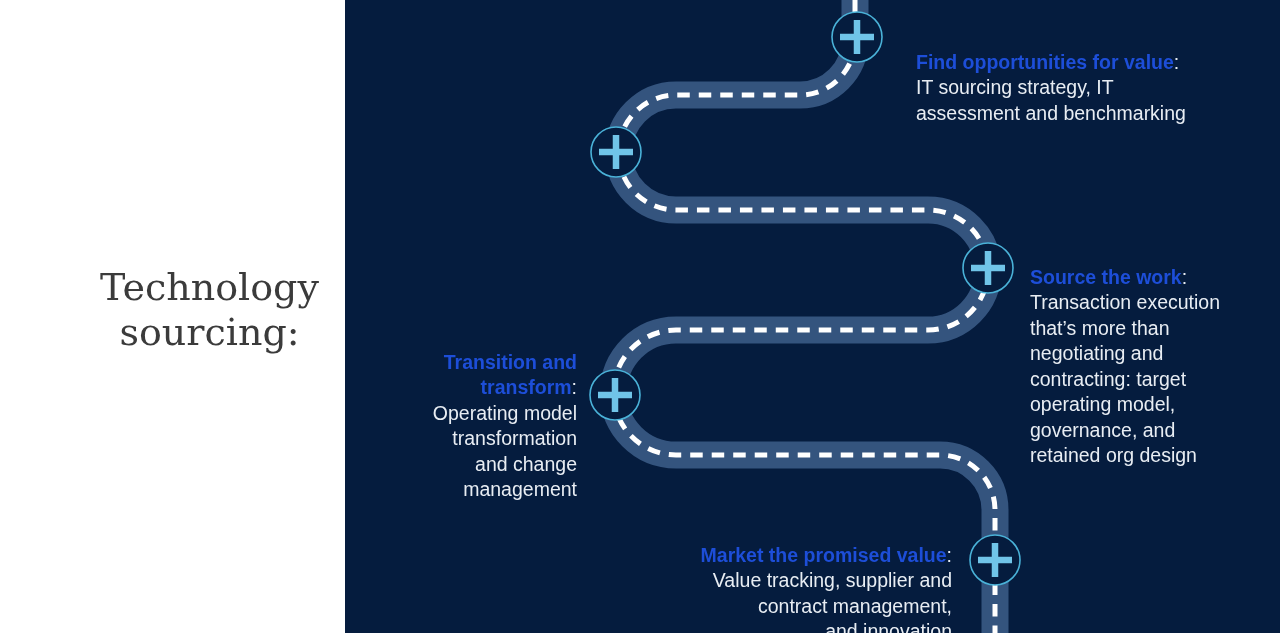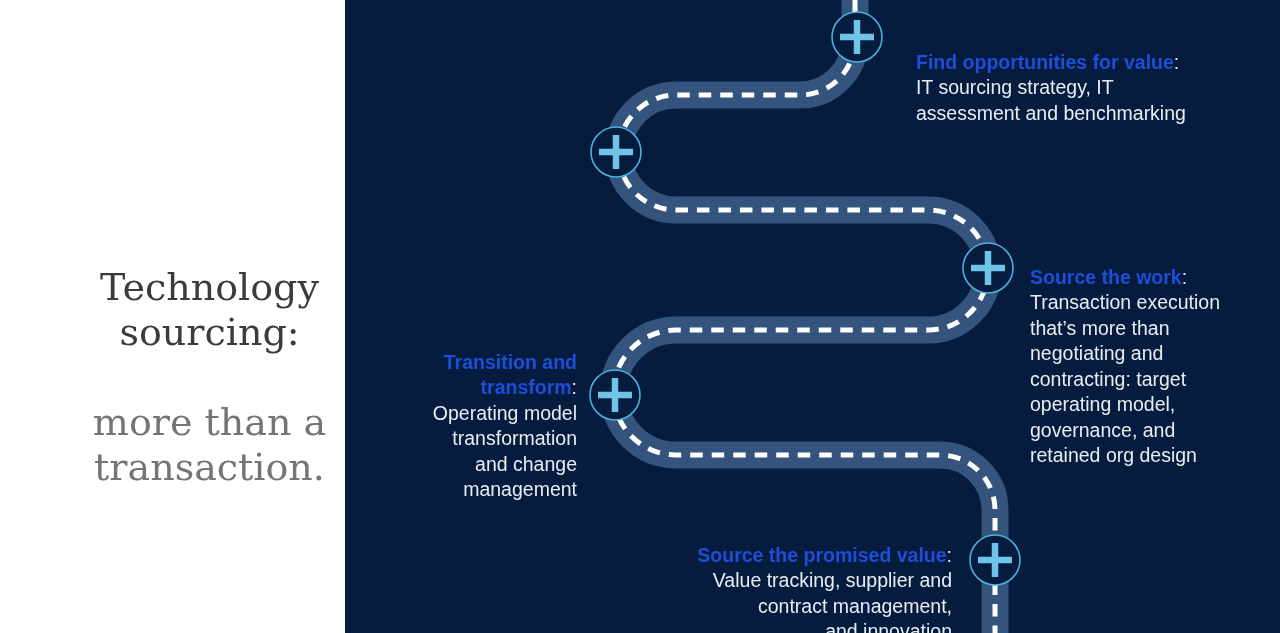--- a/index.html
+++ b/index.html
@@ -49,22 +49,20 @@
 </style>
 </head>
 <body>
 
 <div id="canvas">
 
   <div id="left-panel">
     <div class="headline">
       <div class="headline-strong">Technology
 sourcing:</div>
-      <div class="headline-light">more than a
-transaction.</div>
     </div>
   </div>
 
   <div id="navy-panel"></div>
 
   <svg id="road-svg" viewBox="0 0 1280 633">
 
     <path d="M 855 0 L 855 40 A 55 55 0 0 1 800 95 L 676 95
              A 57.5 57.5 0 0 0 676 210 L 928 210
              A 60 60 0 0 1 928 330 L 676 330
@@ -139,19 +137,19 @@
 Transaction execution
 that’s more than
 negotiating and
 contracting: target
 operating model,
 governance, and
 retained org design</span>
   </div>
 
   <div id="stage-4" class="stage stage-align-right">
-    <span class="stage-title">Source the promised value</span><span>:</span><span>
+    <span class="stage-title">Market the promised value</span><span>:</span><span>
 Value tracking, supplier and
 contract management,
 and innovation</span>
   </div>
 
 </div>
 
 </body></html>

